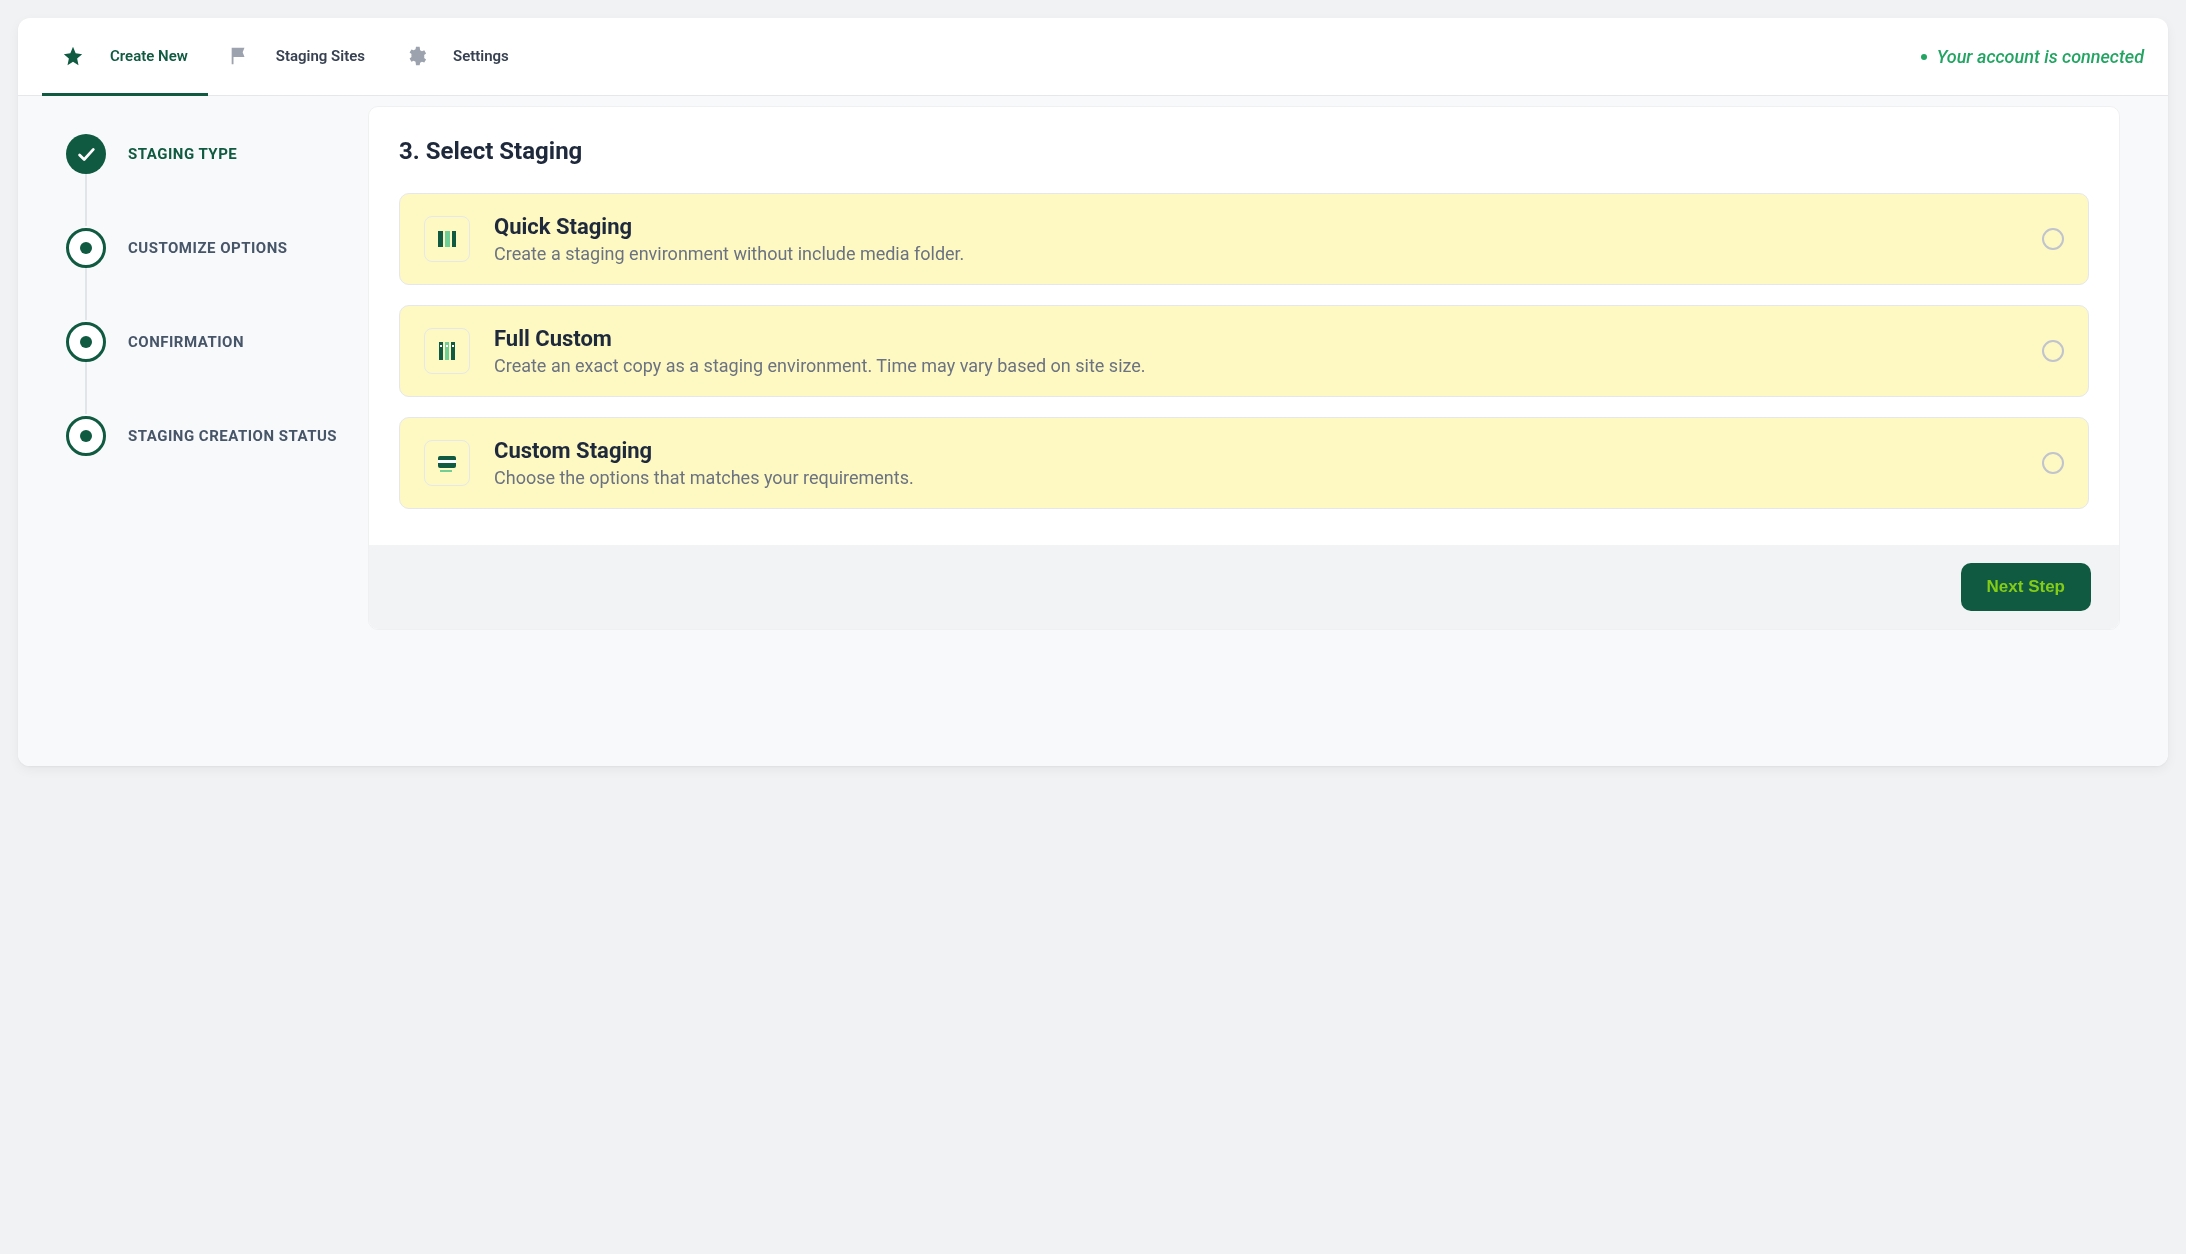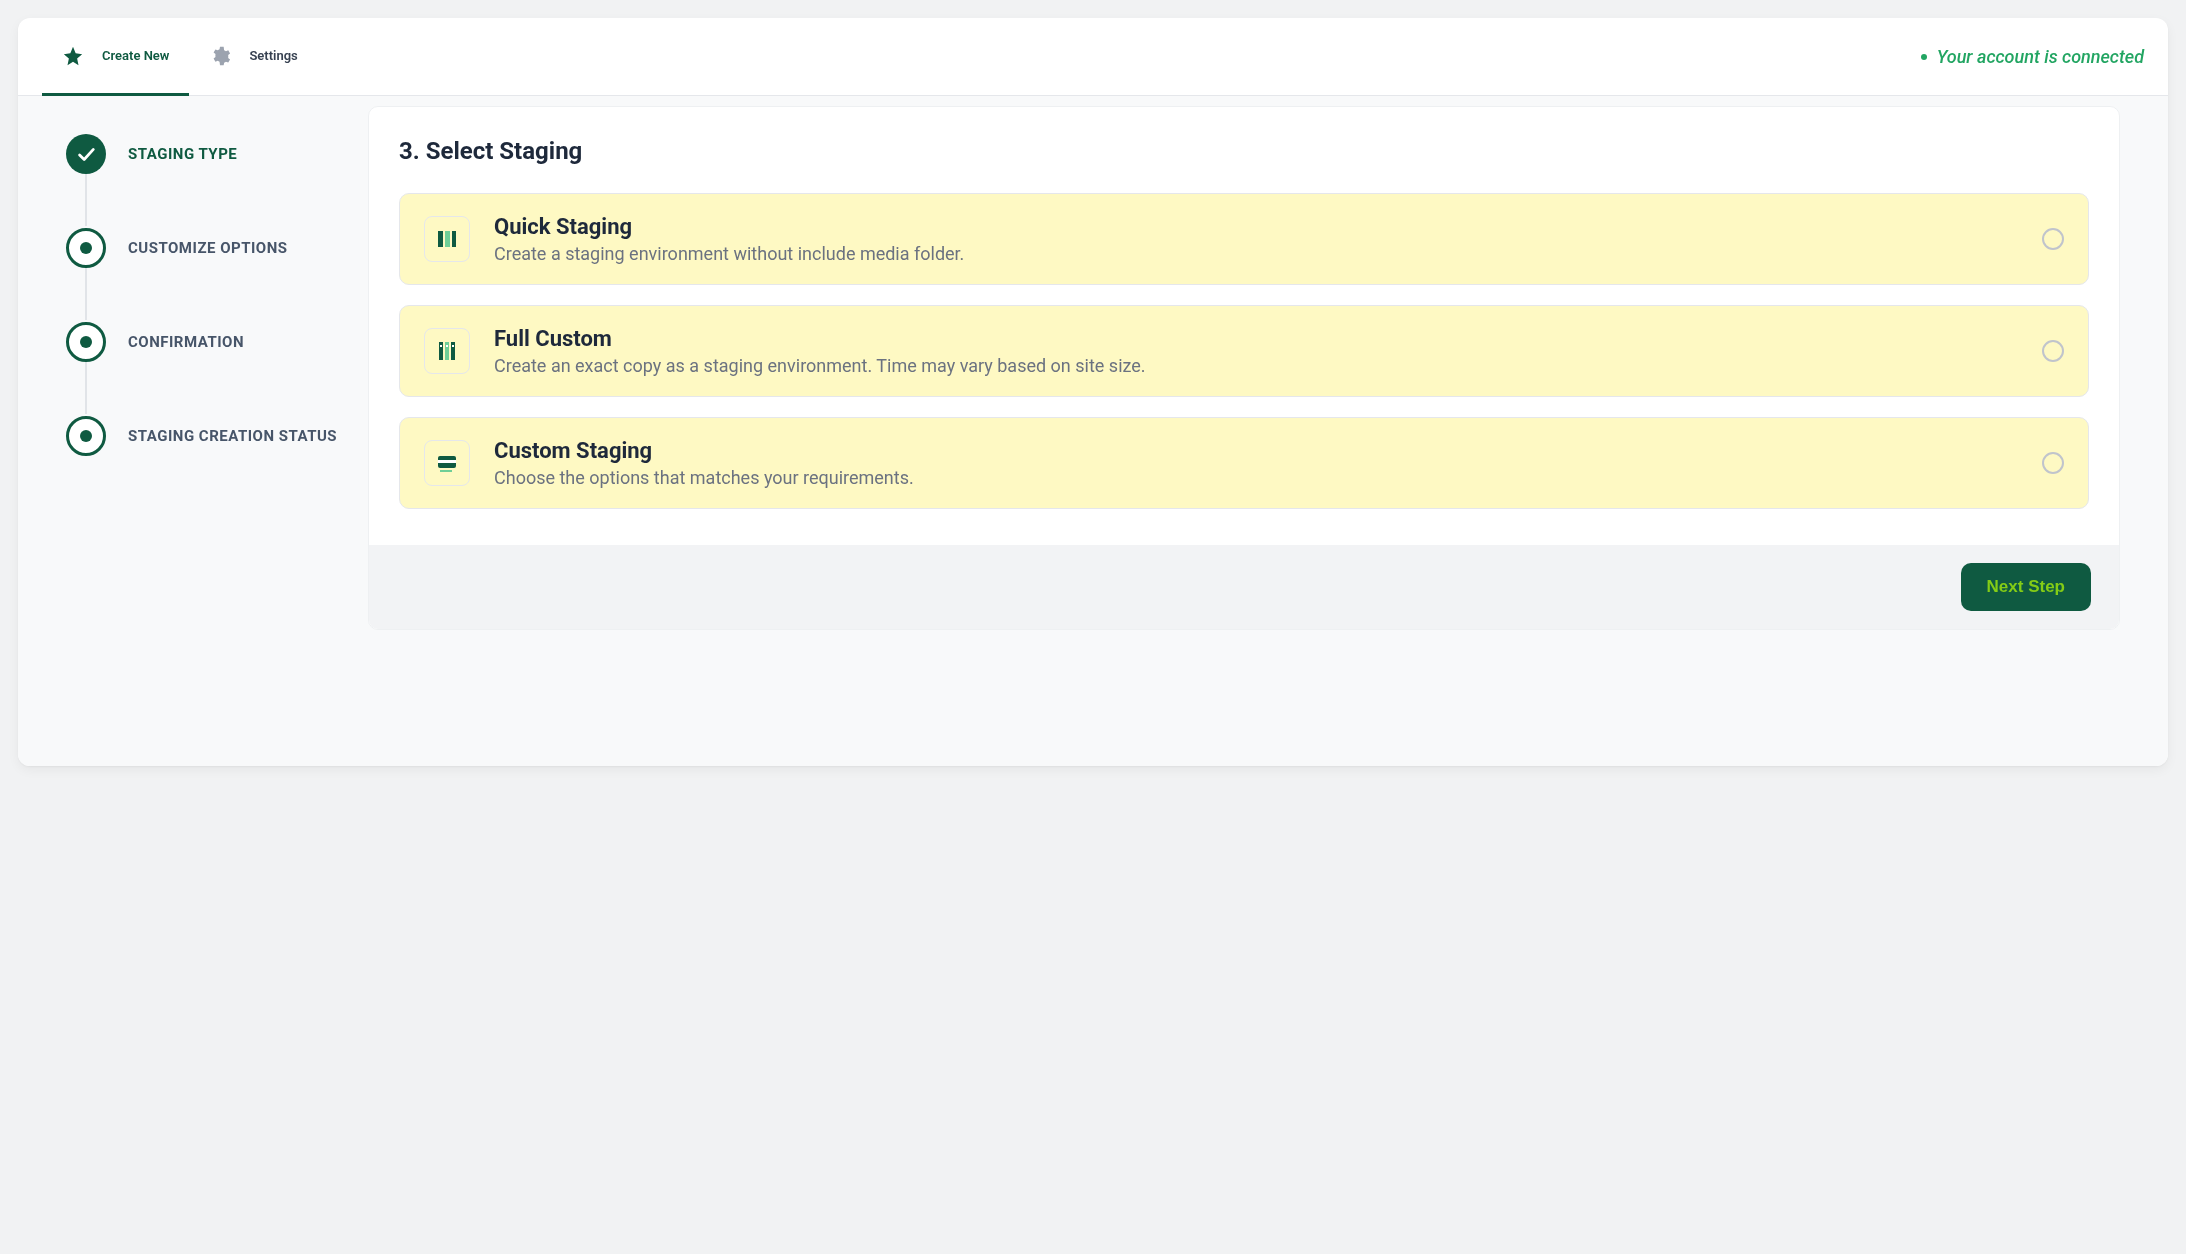--- a/index.html
+++ b/index.html
@@ -18,24 +18,24 @@
   .tabs {
     display: flex;
     align-items: center;
     padding: 0 24px;
     border-bottom: 1px solid #e5e7eb;
     height: 78px;
   }
   .tab {
     display: flex;
     align-items: center;
-    gap: 18px;
+    gap: 26px;
     padding: 0 20px;
     height: 100%;
-    font-size: 13px;
+    font-size: 15px;
     font-weight: 600;
     color: #374151;
     cursor: pointer;
     border-bottom: 3px solid transparent;
     margin-bottom: -1px;
   }
   .tab.active {
     color: #0f5a41;
     border-bottom-color: #0f5a41;
   }
@@ -174,20 +174,28 @@
       <span class="icon">
         <svg viewBox="0 0 24 24" width="22" height="22">
             <path d="M12 2l2.9 6.9L22 10l-5.5 4.8L18 22l-6-3.6L6 22l1.5-7.2L2 10l7.1-1.1z"></path>
           </svg>
       </span>
       <span>Create New</span>
     </div>
     <div class="tab">
       <span class="icon">
         <svg viewBox="0 0 24 24" width="22" height="22">
+            <path d="M4 3h14l-2 5 2 5H6v8H4z"></path>
+          </svg>
+      </span>
+      <span>Staging Sites</span>
+    </div>
+    <div class="tab">
+      <span class="icon">
+        <svg viewBox="0 0 24 24" width="22" height="22">
             <path d="M12 8a4 4 0 100 8 4 4 0 000-8zm9 4a7 7 0 00-.1-1.2l2.1-1.6-2-3.4-2.5 1a7 7 0 00-2-1.2L16 2h-4l-.5 2.6a7 7 0 00-2 1.2l-2.5-1-2 3.4 2.1 1.6A7 7 0 007 12c0 .4 0 .8.1 1.2L5 14.8l2 3.4 2.5-1c.6.5 1.3.9 2 1.2L12 22h4l.5-2.6c.7-.3 1.4-.7 2-1.2l2.5 1 2-3.4-2.1-1.6c.1-.4.1-.8.1-1.2z"></path>
           </svg>
       </span>
       <span>Settings</span>
     </div>
     <div class="spacer"></div>
     <div class="status">
       <span class="dot"></span>
       <span>Your account is connected</span>
     </div>

